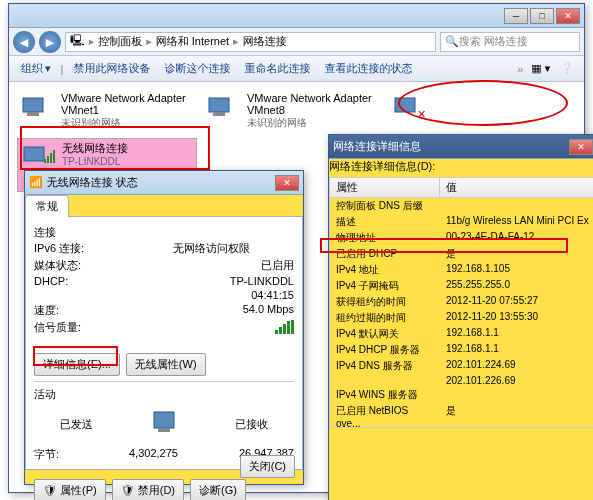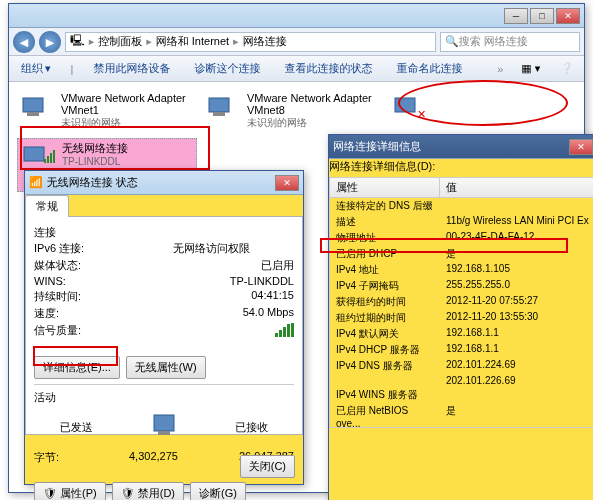--- a/index.html
+++ b/index.html
@@ -9,21 +9,21 @@
 .titlebar-dark{background:linear-gradient(#4a6d9e,#3a5a8a);color:#fff}
 .win-controls{margin-left:auto;display:flex;gap:2px}
 .win-btn{width:24px;height:16px;background:linear-gradient(#e8e8e8,#c8c8c8);border:1px solid #888;text-align:center;font-size:9px;line-height:14px}
 .win-btn.close{background:linear-gradient(#e88,#c44);color:#fff}
 .addrbar{height:28px;background:#eaf1f9;display:flex;align-items:center;padding:2px 4px;gap:4px;border-bottom:1px solid #c0c0d0}
 .nav-arrow{width:22px;height:22px;border-radius:50%;background:radial-gradient(#7aa9e0,#3a6aa0);color:#fff;text-align:center;line-height:22px;font-size:11px}
 .addr-input{flex:1;background:#fff;border:1px solid #b0c0d0;height:20px;padding:0 4px;display:flex;align-items:center;gap:4px}
 .addr-seg{color:#000}
 .addr-sep{color:#888}
 .search-box{width:140px;background:#fff;border:1px solid #b0c0d0;height:20px;padding:0 4px;display:flex;align-items:center;color:#888}
-.toolbar{height:26px;background:linear-gradient(#f5f8fc,#e0e8f2);display:flex;align-items:center;padding:0 6px;gap:12px;border-bottom:1px solid #c0c0d0}
+.toolbar{height:26px;background:linear-gradient(#f5f8fc,#e0e8f2);display:flex;align-items:center;padding:0 6px;gap:2px;border-bottom:1px solid #c0c0d0}
 .tb-item{padding:3px 6px;color:#15428b;display:flex;align-items:center;gap:2px}
 .tb-sep{color:#888;margin:0 2px}
 .content{padding:8px;display:flex;flex-wrap:wrap;gap:6px}
 .adapter{width:180px;display:flex;gap:6px;padding:2px}
 .adapter-icon{width:36px;height:30px;position:relative}
 .adapter-icon svg{width:36px;height:30px}
 .adapter-text{flex:1}
 .adapter-title{color:#000}
 .adapter-sub{color:#666;font-size:10px}
 .red-ellipse{position:absolute;border:2px solid #d00;border-radius:50%;pointer-events:none}
@@ -80,22 +80,22 @@
     <div class="search-box">
       <span>🔍</span>
       <span>搜索 网络连接</span>
     </div>
   </div>
   <div class="toolbar">
     <div class="tb-item"><span>组织</span> ▾</div>
     <span class="tb-sep">|</span>
     <div class="tb-item">禁用此网络设备</div>
     <div class="tb-item">诊断这个连接</div>
+    <div class="tb-item">重命名此连接</div>
     <div class="tb-item">查看此连接的状态</div>
-    <div class="tb-item">重命名此连接</div>
     <span class="tb-sep" style="margin-left:auto">»</span>
     <span style="padding:0 4px">▦ ▾</span>
     <span style="color:#36c;padding:0 4px">❔</span>
   </div>
   <div class="content">
     <div class="adapter">
       <div class="adapter-icon"><svg viewBox="0 0 36 30">
             <rect x="4" y="6" width="20" height="14" fill="#5a8ac0" stroke="#2a5a90"></rect>
             <rect x="8" y="20" width="12" height="4" fill="#888"></rect>
           </svg></div>
@@ -147,37 +147,36 @@
     <span style="margin-right:4px">📶</span>
     <span>无线网络连接 状态</span>
     <div class="win-controls">
         <div class="win-btn close">✕</div>
       </div>
   </div>
   <div class="dlg-body">
     <div class="tab-strip">
         <div class="tab">常规</div>
       </div>
-    <div class="panel" style="height:219px">
+    <div class="panel" style="height:254px">
       <div>连接</div>
       <div id="status-rows">
           <div class="field-row">
             <div class="field-label">IPv6 连接:</div>
             <div class="field-val" style="text-align: center;">无网络访问权限</div>
           </div>
           <div class="field-row">
             <div class="field-label">媒体状态:</div>
             <div class="field-val" style="text-align: right;">已启用</div>
           </div>
           <div class="field-row">
-            <div class="field-label">WINS:</div>
+            <div class="field-label">DHCP:</div>
             <div class="field-val" style="text-align: right;">TP-LINKDDL</div>
           </div>
           <div class="field-row">
-            <div class="field-label">持续时间:</div>
             <div class="field-val" style="text-align: right;">04:41:15</div>
           </div>
           <div class="field-row">
             <div class="field-label">速度:</div>
             <div class="field-val" style="text-align: right;">54.0 Mbps</div>
           </div>
           <div class="field-row">
             <div class="field-label">信号质量:</div>
             <div class="field-val" style="text-align: right;"><span class="sig-bars">
                 <span style="height:4px"></span>
@@ -230,21 +229,21 @@
       </div>
   </div>
   <div class="dlg-body">
     <div style="margin-bottom:3px">网络连接详细信息(D):</div>
     <div class="table-hdr">
       <div class="col1">属性</div>
       <div class="col2">值</div>
     </div>
     <div class="table-body" id="details-rows">
         <div class="table-row">
-          <div class="col1">连接特定的 DNS 后缀</div>
+          <div class="col1">控制面板 DNS 后缀</div>
           <div class="col2"></div>
         </div>
         <div class="table-row">
           <div class="col1">描述</div>
           <div class="col2">11b/g Wireless LAN Mini PCI Ex</div>
         </div>
         <div class="table-row">
           <div class="col1">物理地址</div>
           <div class="col2">00-23-4E-DA-FA-12</div>
         </div>

